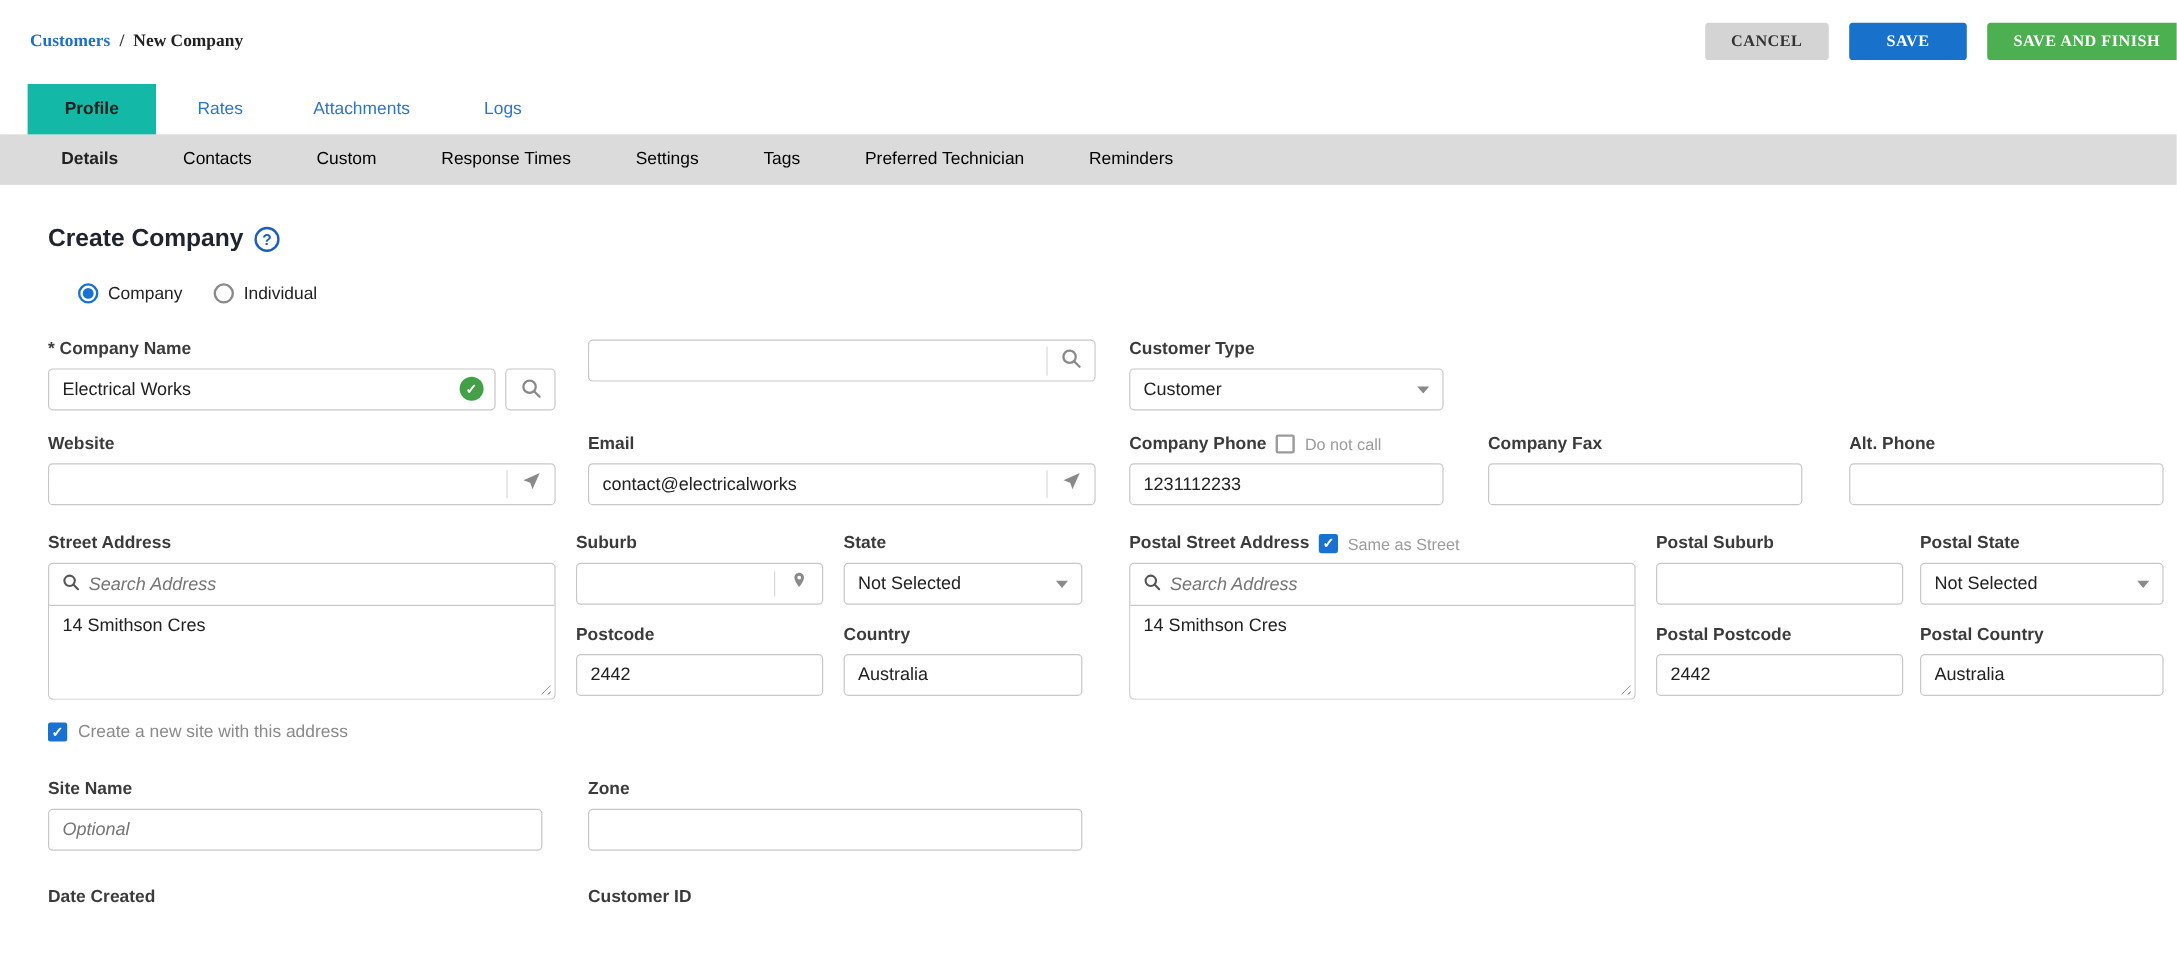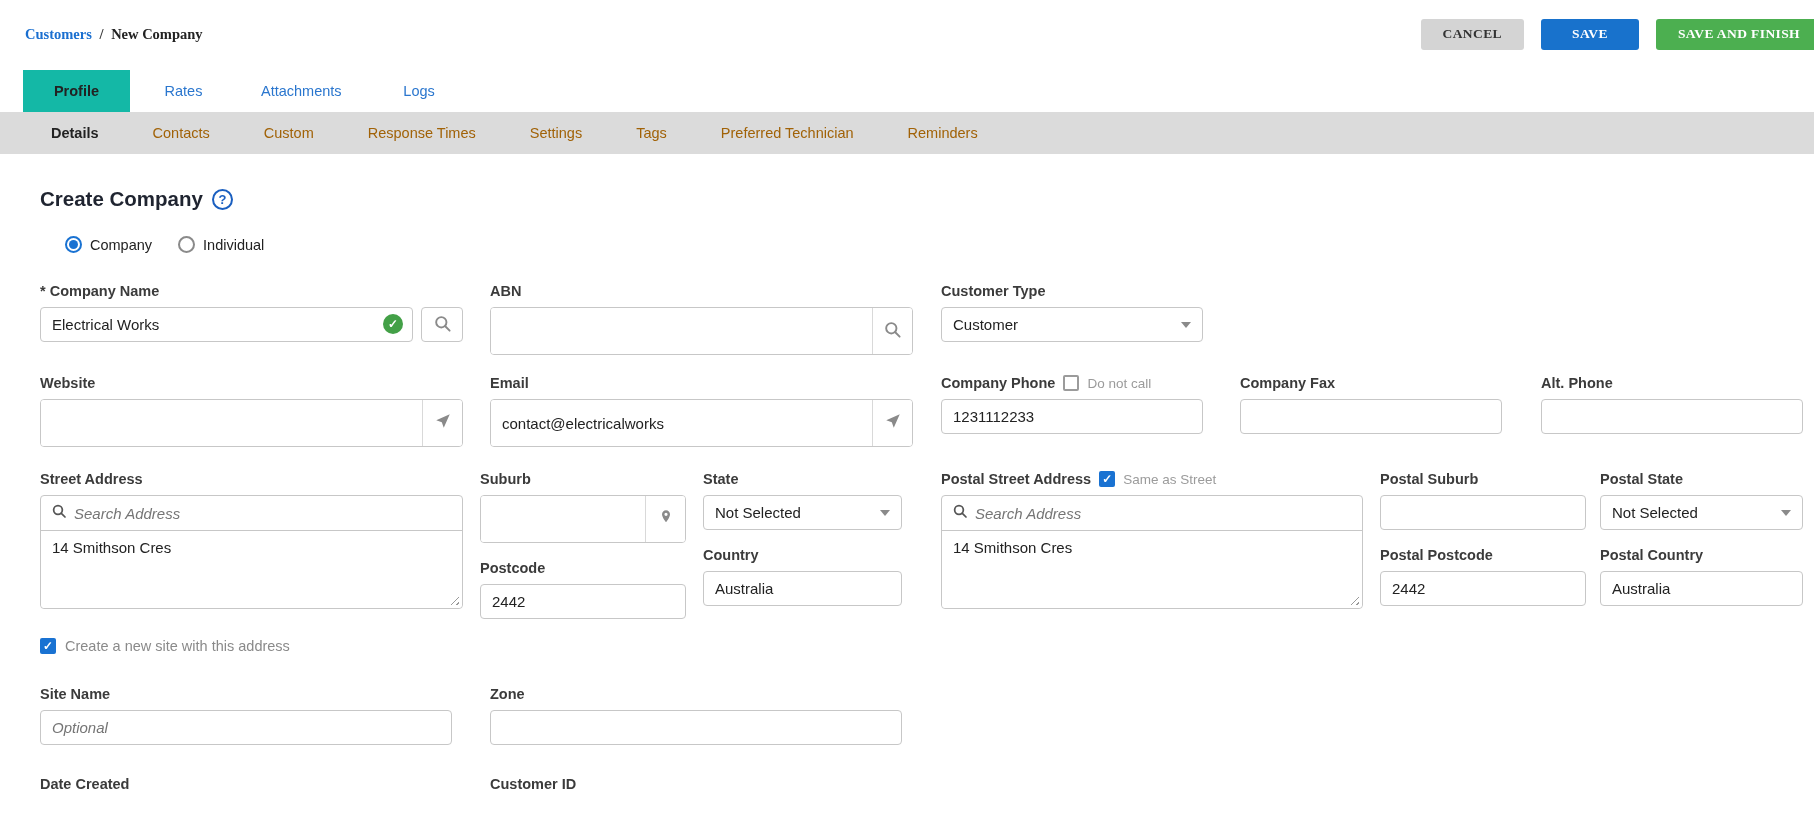--- a/index.html
+++ b/index.html
@@ -26,21 +26,21 @@
   .btn-savefinish { background:#4caf50; color:#fff; border-radius:3px 0 0 3px; padding-right:14px; }
   
   .tabs { display:flex; margin:20px 0 0 23px; height:42px; }
   .tab {
     display:flex; align-items:center; justify-content:center;
     padding:0 24px; min-width:107px; font-size:14.5px; color:#2a76ce; cursor:pointer;
   }
   .tab.active { background:#14b8a6; color:#222; font-weight:700; cursor:default; }
   .subtabs { background:#dbdbdb; height:42px; display:flex; align-items:center; padding-left:24px; }
   .subtab {
-    padding:0 27px; font-size:14.5px; color:#a16207; cursor:pointer;
+    padding:0 27px; font-size:14.5px; color:#000000; cursor:pointer;
     height:100%; display:flex; align-items:center;
   }
   .subtab.active { color:#222; font-weight:700; cursor:default; }
   
   .content { padding:0 0 0 40px; }
   .page-title-row { display:flex; align-items:center; gap:9px; margin-top:33px; }
   .page-title { font-size:20.5px; font-weight:700; color:#1f2430; }
   .help-icon {
     width:21px; height:21px; border:2px solid #1a5fc0; border-radius:50%;
     color:#1a5fc0; font-weight:700; font-size:13px; display:flex;
@@ -65,21 +65,21 @@
   .col-w423 { width:423px; }
   .col-w422 { width:422px; }
   .col-w412 { width:412px; }
   .col-w262 { width:262px; }
   .col-w206 { width:206px; }
   .col-w203 { width:203px; }
   .col-w199 { width:199px; }
   .mr27 { margin-right:27px; } .mr28 { margin-right:28px; } .mr37 { margin-right:37px; }
   .mr39 { margin-right:39px; } .mr17 { margin-right:17px; } .mr14 { margin-right:14px; }
   .hgroup { display:flex; }
-  .combo { display:flex; border:1px solid #c7c7c7; border-radius:4px; overflow:hidden; flex:1; height:48px; background:#fff; }
+  .combo { display:flex; border:1px solid #c7c7c7; border-radius:4px; overflow:hidden; flex:1; height:35px; background:#fff;align-items:center; }
   .combo input { flex:1; border:none; outline:none; padding:0 11px; font-size:15px; font-family:inherit; color:#222; min-width:0; }
   .combo .icon-cell {
     width:40px; display:flex; align-items:center; justify-content:center;
     border-left:1px solid #d9d9d9; cursor:pointer; background:#fff;
   }
   .sq-btn {
     width:42px; height:35px; margin-left:8px; border:1px solid #c7c7c7; border-radius:4px;
     background:#fff; display:flex; align-items:center; justify-content:center; cursor:pointer; flex:none;
   }
   .inp-wrap { position:relative; flex:1; }
@@ -188,21 +188,20 @@
           <span>
             <svg width="19" height="19" viewBox="0 0 24 24">
                 <circle cx="10.5" cy="10.5" r="6.5" fill="none" stroke="#8a8a8a" stroke-width="2.4"></circle>
                 <line x1="15.5" y1="15.5" x2="21" y2="21" stroke="#8a8a8a" stroke-width="2.4" stroke-linecap="round"></line>
               </svg>
           </span>
         </button>
       </div>
     </div>
     <div class="col-w423 mr28">
-      <label class="fl">ABN</label>
       <div class="combo">
         <input value="" style="">
         <span class="icon-cell">
           <span>
             <svg width="19" height="19" viewBox="0 0 24 24">
                 <circle cx="10.5" cy="10.5" r="6.5" fill="none" stroke="#8a8a8a" stroke-width="2.4"></circle>
                 <line x1="15.5" y1="15.5" x2="21" y2="21" stroke="#8a8a8a" stroke-width="2.4" stroke-linecap="round"></line>
               </svg>
           </span>
         </span>

